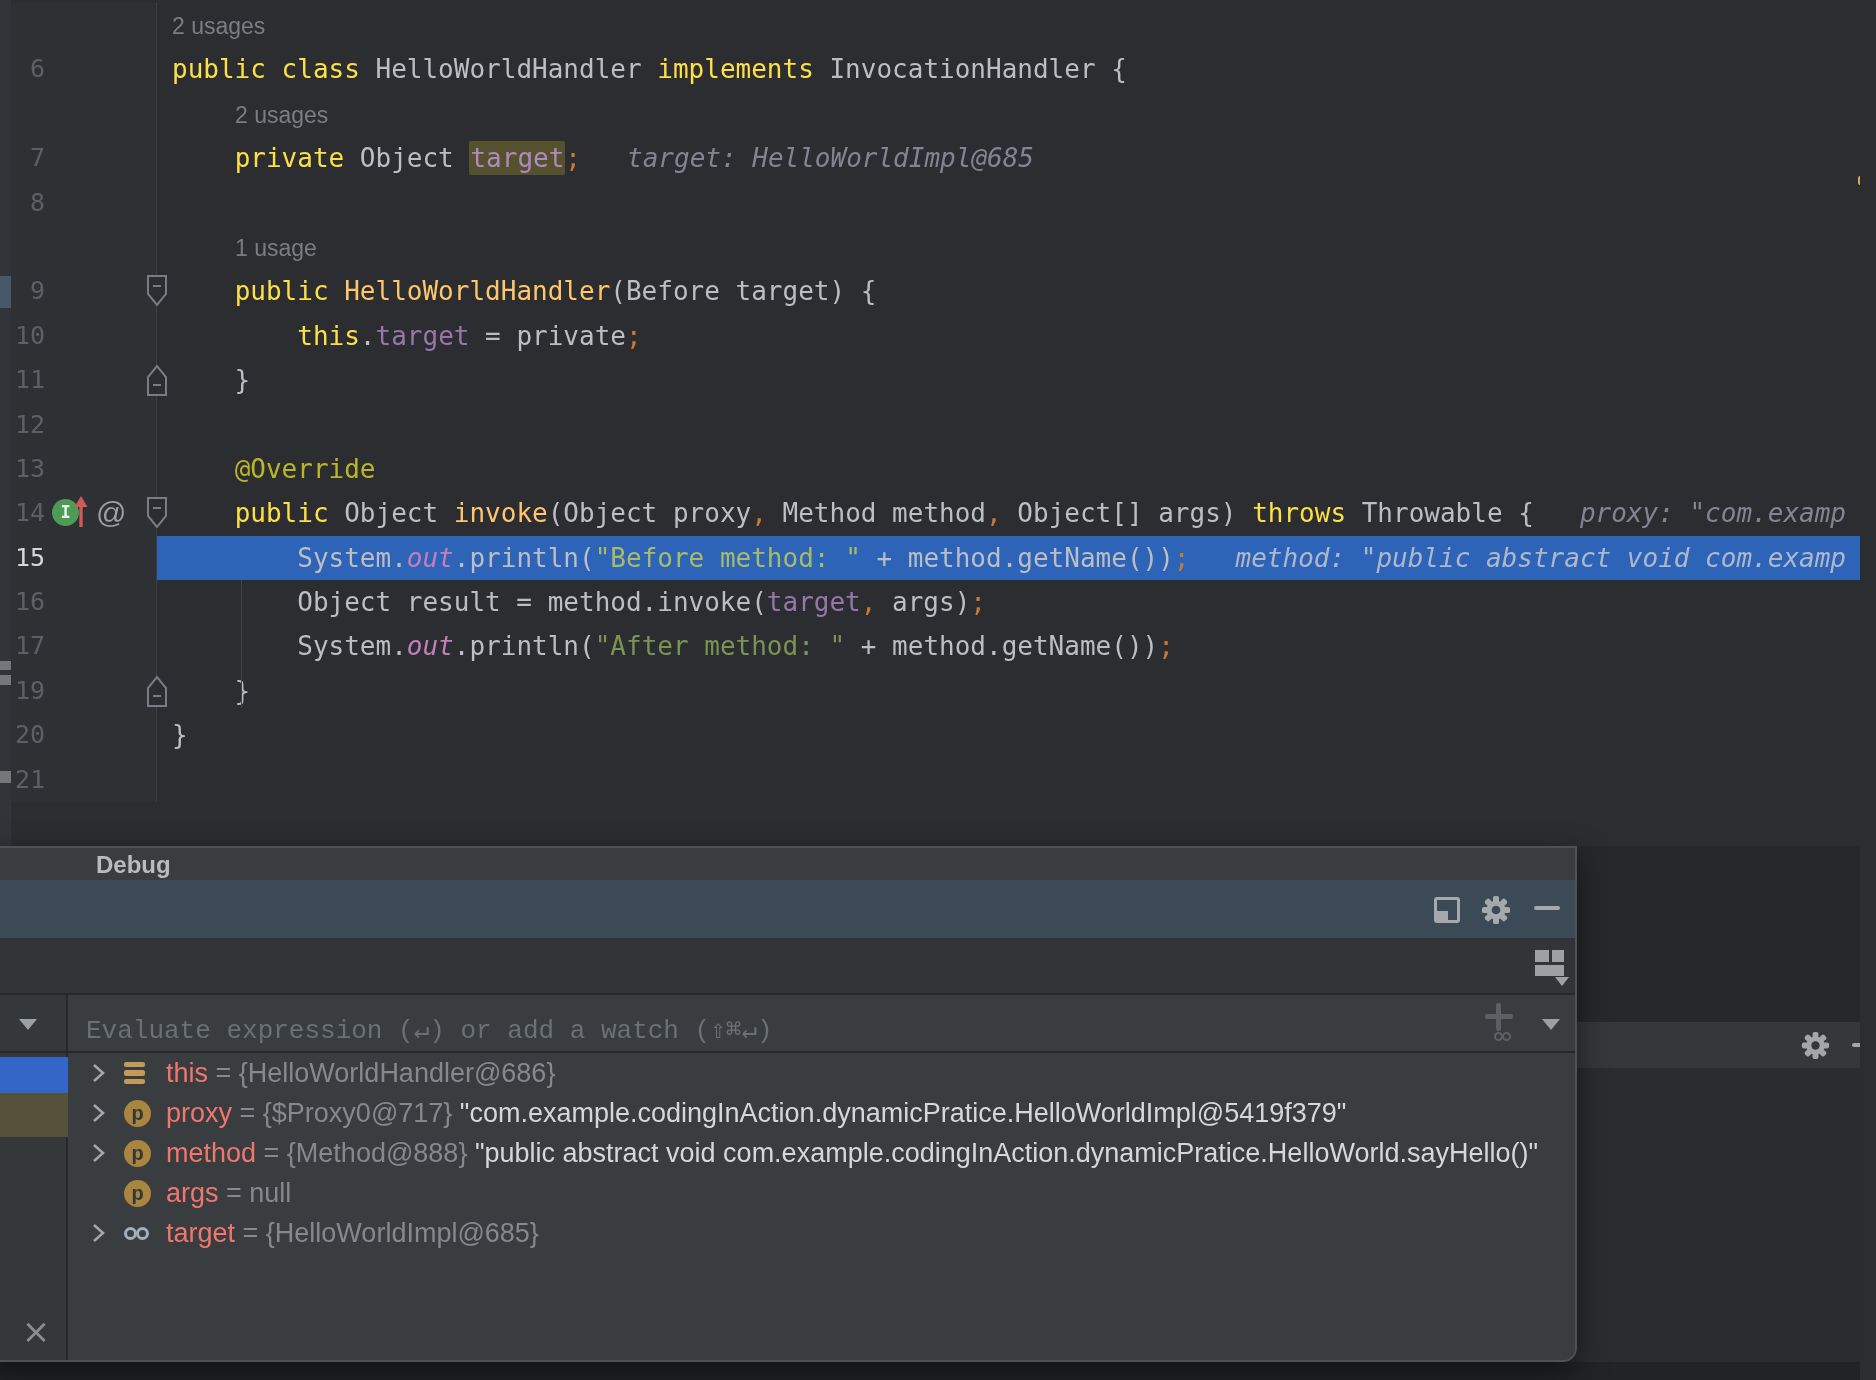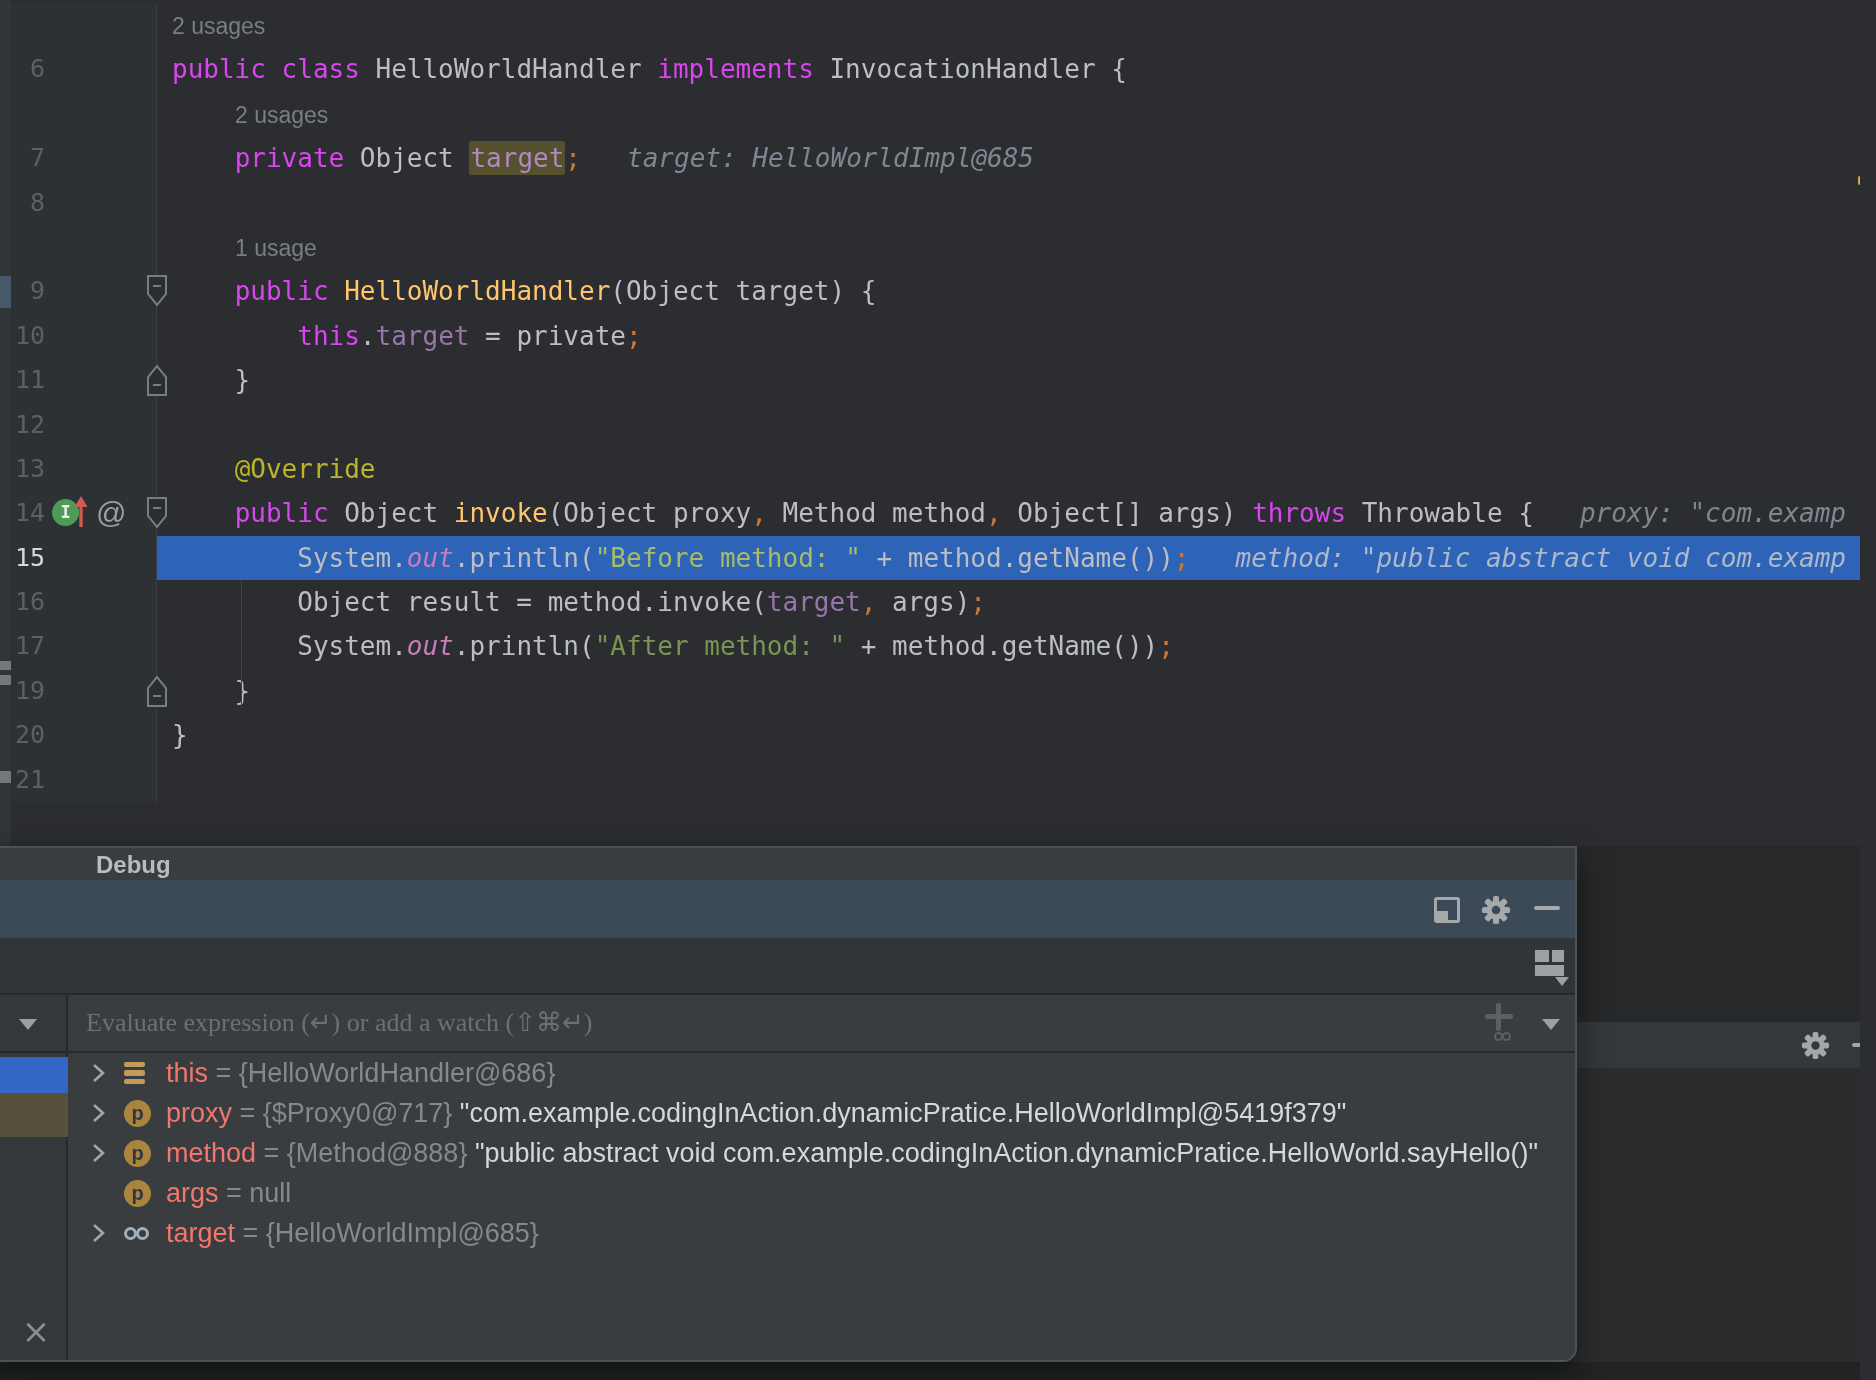--- a/index.html
+++ b/index.html
@@ -11,21 +11,21 @@
   #editor { position:absolute; left:0; top:0; width:1876px; height:846px; background:#2B2D30; overflow:hidden; }
   #editor-rows { position:absolute; left:0; top:3px; right:0; }
   .ed-row { display:flex; height:44.4px; white-space:pre; overflow:hidden; }
   .gutter { position:relative; width:157px; flex:0 0 157px; background:#2E3134; border-right:1px solid #3B3E42; }
   .ln { position:absolute; left:0; top:0; width:45px; text-align:right; font-family:"DejaVu Sans Mono", monospace;
         font-size:25px; line-height:44.4px; color:#5C6066; }
   .ln-cur { color:#D6D9DC; }
   .code { position:relative; flex:1 1 auto; padding-left:15px; font-family:"DejaVu Sans Mono", monospace;
           font-size:26px; line-height:44.4px; color:#BCBEC4; overflow:hidden; }
   .exec .code { background:#2E64B8; }
-  .tk-kw  { color:#d946ef; }
+  .tk-kw  { color:#fde047; }
   .tk-tx  { color:#BCBEC4; }
   .tk-fn  { color:#FFC66D; }
   .tk-fld { color:#9876AA; }
   .tk-fldhl { color:#AE8ABE; background:#55512F; border-radius:2px; padding:2px 1px; }
   .tk-st  { color:#7A9455; }
   .exec .tk-st { color:#A8BC68; }
   .tk-ann { color:#BBB529; }
   .tk-pun { color:#CC7832; }
   .tk-sf  { color:#C77DBB; font-style:italic; }
   .usage { font-family:"Liberation Sans", sans-serif; font-size:23px; color:#7A7E83; line-height:44.4px; }
@@ -56,21 +56,21 @@
   #debug-window { position:absolute; left:-16px; top:846px; width:1593px; height:516px;
       background:#3A3D3F; border:2px solid #4F5254; border-radius:0 0 14px 14px; overflow:hidden;
       box-shadow:0 10px 30px rgba(0,0,0,0.5); z-index:5; }
   #dw-header { position:absolute; left:0; top:0; right:0; height:32px; background:#3A3D3F; }
   #dw-title { position:absolute; left:110px; top:0; font-size:24px; line-height:34px; color:#B9BCBF;font-weight:bold; }
   #dw-band { position:absolute; left:0; top:32px; right:0; height:58px; background:#3C4957; }
   #dw-rowc { position:absolute; left:0; top:90px; right:0; height:55px; background:#323537; }
   #dw-eval { position:absolute; left:0; top:145px; right:0; height:60px; background:#3A3D3F;
       border-top:2px solid #26282A; border-bottom:2px solid #26282A; }
   #dw-eval-left { position:absolute; left:0; top:0; width:82px; height:56px; background:#35383A; border-right:2px solid #26282A; }
-  #dw-eval-text { position:absolute; left:100px; top:0; font-family:Liberation Serif, serif;
+  #dw-eval-text { position:absolute; left:100px; top:8px; font-family:Liberation Mono, monospace;
       font-size:26px; line-height:56px; color:#6B7077; white-space:pre; }
   #dw-tree { position:absolute; left:0; top:205px; right:0; bottom:0; background:#3A3D3F; }
   #dw-tree-strip { position:absolute; left:0; top:0; width:82px; height:100%; background:#35383A; border-right:2px solid #26282A; }
   .stripe-block { position:absolute; left:0; width:82px; }
   .stripe-blue { top:4px; height:36px; background:#3466C8; }
   .stripe-olive { top:40px; height:44px; background:#56513B; }
   #dw-close { position:absolute; left:30px; top:258px; width:40px; height:40px; font-size:34px; line-height:40px;
       text-align:center; color:#8B8E91; font-family:"DejaVu Sans", sans-serif; }
   .var-row { position:absolute; left:82px; right:0; height:40px; display:flex; align-items:center;
       padding-left:22px; font-size:27px; white-space:pre; overflow:hidden; }
@@ -118,21 +118,21 @@
     <div id="editor-rows">
         <div class="ed-row"><div class="gutter"></div><div class="code"><span class="usage">2 usages</span></div></div>
         <div class="ed-row"><div class="gutter"><span class="ln">6</span></div><div class="code"><span class="tk-kw">public class</span><span class="tk-tx"> HelloWorldHandler </span><span class="tk-kw">implements</span><span class="tk-tx"> InvocationHandler {</span></div></div>
         <div class="ed-row"><div class="gutter"></div><div class="code"><span class="usage usage-ind1">2 usages</span></div></div>
         <div class="ed-row"><div class="gutter"><span class="ln">7</span></div><div class="code"><span class="tk-tx">    </span><span class="tk-kw">private</span><span class="tk-tx"> Object </span><span class="tk-fldhl">target</span><span class="tk-pun">;</span><span class="hint">target: HelloWorldImpl@685</span></div></div>
         <div class="ed-row"><div class="gutter"><span class="ln">8</span></div><div class="code"></div></div>
         <div class="ed-row"><div class="gutter"></div><div class="code"><span class="usage usage-ind1">1 usage</span></div></div>
         <div class="ed-row"><div class="gutter"><span class="ln">9</span><span class="fold-icon"><svg width="24" height="36" viewBox="0 0 24 36">
                 <path d="M3 3 H21 V21 L12 32 L3 21 Z" fill="#2B2D30" stroke="#787D85" stroke-width="2"></path>
                 <line x1="8" y1="13" x2="16" y2="13" stroke="#787D85" stroke-width="2"></line>
-              </svg></span></div><div class="code"><span class="tk-tx">    </span><span class="tk-kw">public</span><span class="tk-fn"> HelloWorldHandler</span><span class="tk-tx">(Object target) {</span></div></div>
+              </svg></span></div><div class="code"><span class="tk-tx">    </span><span class="tk-kw">public</span><span class="tk-fn"> HelloWorldHandler</span><span class="tk-tx">(Before target) {</span></div></div>
         <div class="ed-row"><div class="gutter"><span class="ln">10</span></div><div class="code"><span class="tk-tx">        </span><span class="tk-kw">this</span><span class="tk-tx">.</span><span class="tk-fld">target</span><span class="tk-tx"> = private</span><span class="tk-pun">;</span></div></div>
         <div class="ed-row"><div class="gutter"><span class="ln">11</span><span class="fold-icon"><svg width="24" height="36" viewBox="0 0 24 36">
                 <path d="M3 33 H21 V15 L12 4 L3 15 Z" fill="#2B2D30" stroke="#787D85" stroke-width="2"></path>
                 <line x1="8" y1="23" x2="16" y2="23" stroke="#787D85" stroke-width="2"></line>
               </svg></span></div><div class="code"><span class="tk-tx">    }</span></div></div>
         <div class="ed-row"><div class="gutter"><span class="ln">12</span></div><div class="code"></div></div>
         <div class="ed-row"><div class="gutter"><span class="ln">13</span></div><div class="code"><span class="tk-tx">    </span><span class="tk-ann">@Override</span></div></div>
         <div class="ed-row"><div class="gutter"><span class="ln">14</span><span class="impl-circle">I</span><span class="impl-arrow"><svg width="18" height="38" viewBox="0 0 18 38">
                 <path d="M9 34 L9 11" stroke="#D05A54" stroke-width="3.4"></path>
                 <path d="M9 3 L2.5 14 H15.5 Z" fill="#D05A54"></path>

